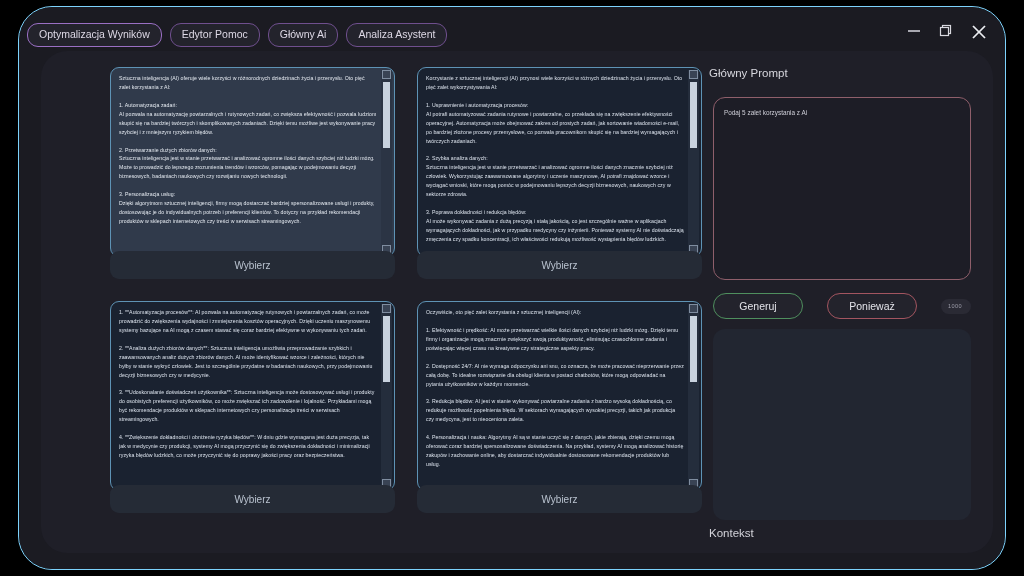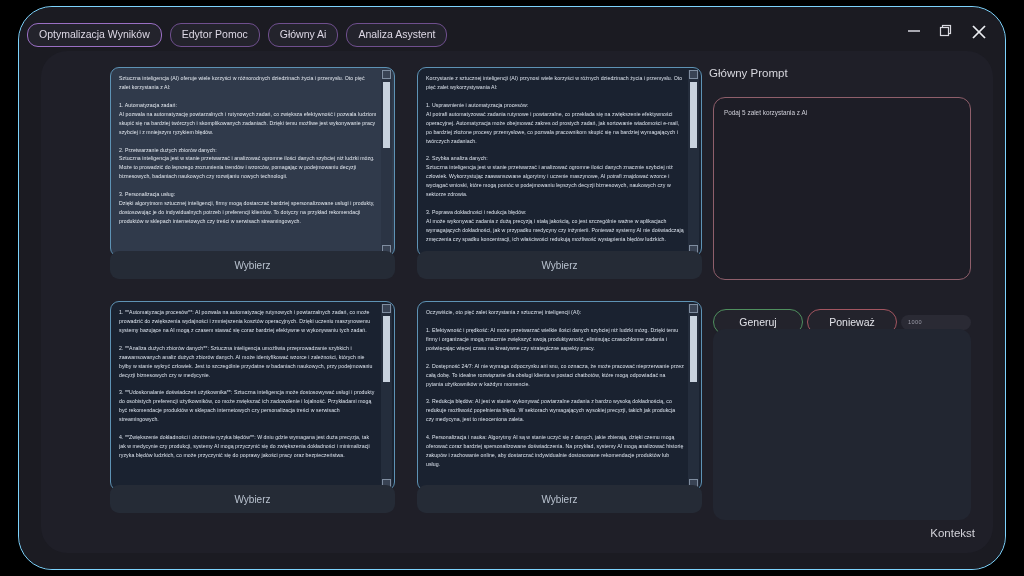--- a/index.html
+++ b/index.html
@@ -148,21 +148,21 @@
     position: absolute;
     left: 10px; top: 10px; right: 10px;
     color: #cfcfd8;
     font-size: 6.4px;
     line-height: 1.5;
   }
   #btnrow {
     position: absolute;
     left: 4px; right: 4px; top: 226px;
     height: 26px;
-    display: flex; align-items: center; gap: 4px; margin-top: 16px;
+    display: flex; align-items: center; gap: 24px;
   }
   .abtn {
     width: 90px; height: 26px;
     border-radius: 13px;
     background: #23232c;
     display: flex; align-items: center; justify-content: center;
     font-size: 10.5px;
     color: #e2e2e8;
   }
   .abtn.gen { border: 1px solid #4f8f5e; }
@@ -180,21 +180,21 @@
   }
   #ctx-box {
     position: absolute;
     left: 4px; right: 4px; top: 262px; height: 191px;
     background: #222631;
     border-radius: 12px;
   }
   #ctx-label {
     position: absolute;
     left: 0; right: 0; top: 460px;
-    text-align: right;
+    text-align: left;
     color: #d3d3da;
     font-size: 11.5px;
   }
 </style>
 </head>
 <body>
 
 <div id="window">
   <div id="inner">
 

